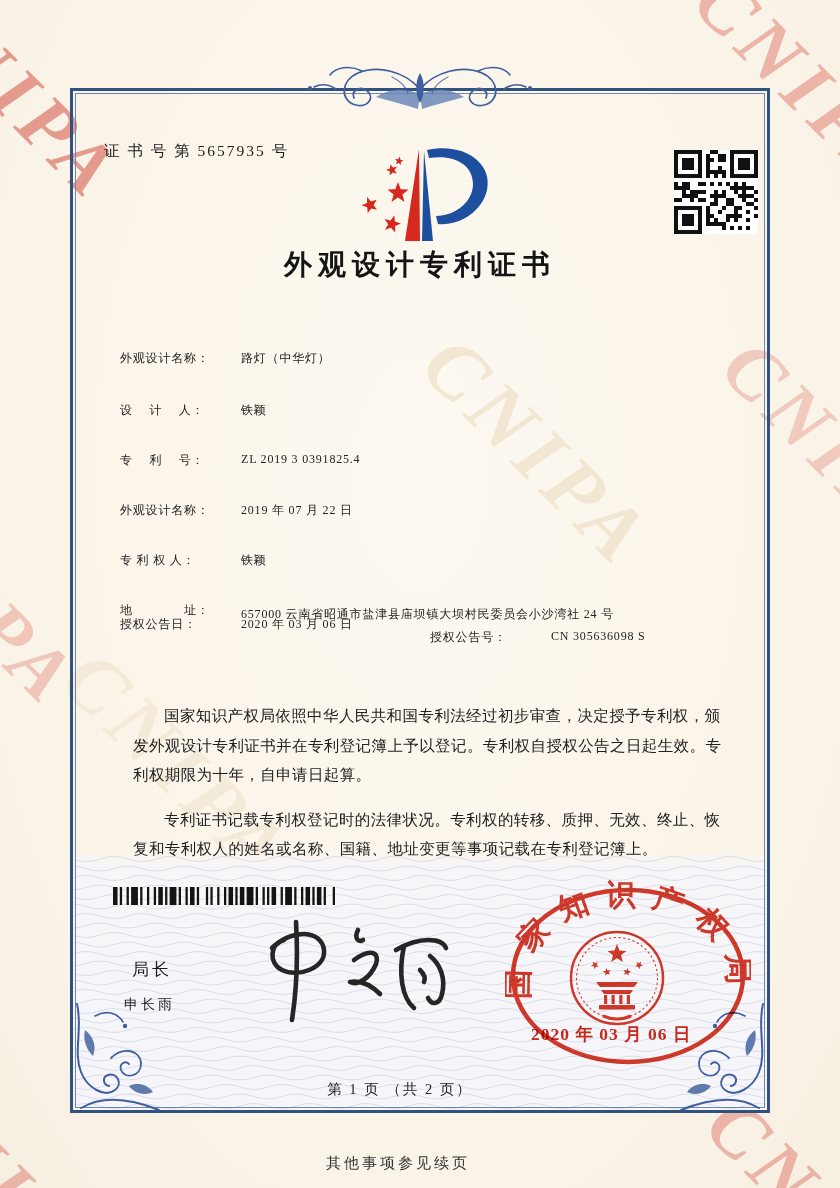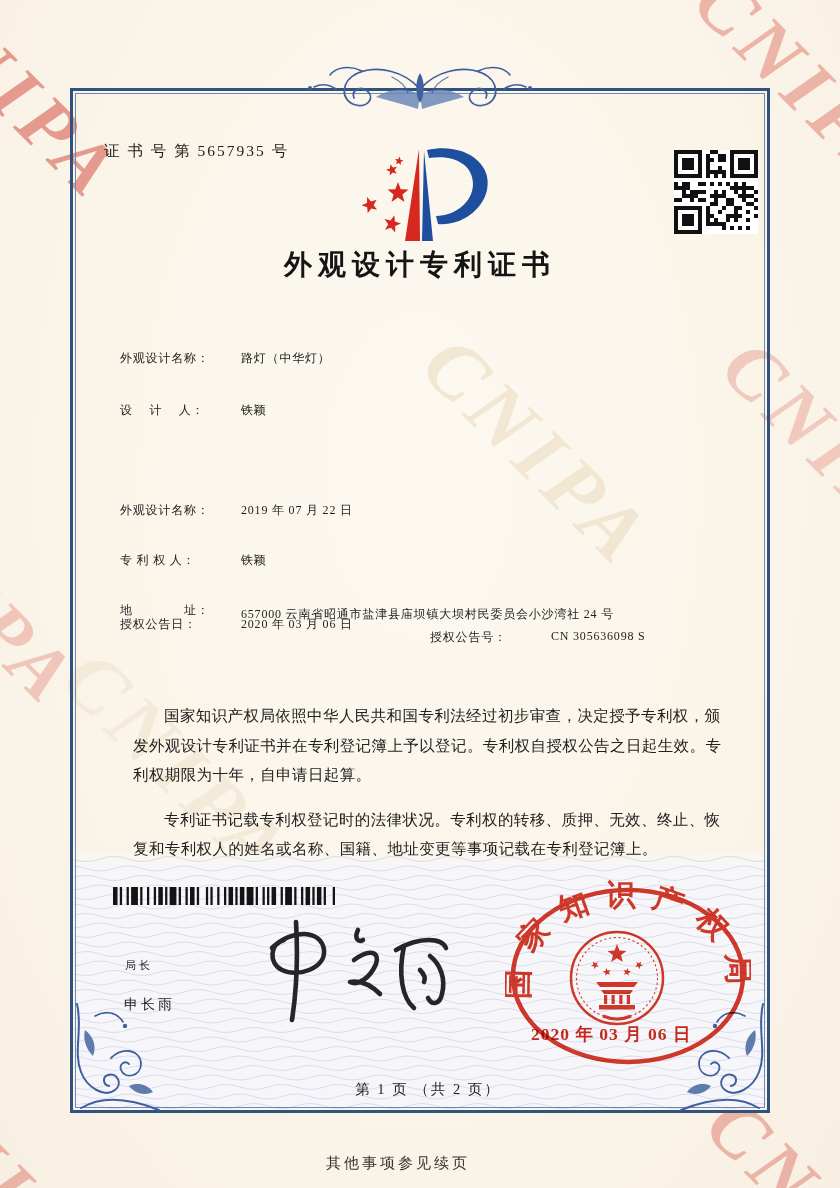--- a/index.html
+++ b/index.html
@@ -51,32 +51,32 @@
   .r0{top:350px}.r1{top:402px}.r2{top:452px}.r3{top:502px}.r4{top:552px}
   .r5{top:602px}.r6{top:616px}
   .r5 .val{display:inline-block;width:384px;white-space:normal;line-height:24px;}
   .pair2{position:absolute;left:310px;top:0;white-space:nowrap;margin-top:13px;}
 
   .paras{position:absolute;left:118px;top:686px;width:624px;font-size:15.5px;
          line-height:29.5px;letter-spacing:.4px;color:#212121;}
   .paras p{margin:15px;text-indent:2em;}
 
   .barcode{position:absolute;left:113px;top:887px;}
-  .signer-title{position:absolute;left:125px;top:958px;font-size:11px;
+  .signer-title{position:absolute;left:132px;top:958px;font-size:17px;
                 letter-spacing:3px;color:#1c1c1c;}
   .signer-name{position:absolute;left:124px;top:996px;font-size:14px;
                letter-spacing:3px;color:#1c1c1c;}
   .signature{position:absolute;left:238px;top:916px;}
 
   .seal{position:absolute;left:505px;top:878px;mix-blend-mode:multiply;opacity:.95;}
   .seal-date{position:absolute;left:531px;top:1022px;font-size:17.5px;font-weight:700;
              color:#cf2a1b;letter-spacing:1px;mix-blend-mode:multiply;white-space:nowrap;}
 
   .page-info{position:absolute;left:70px;top:1080px;width:660px;text-align:center;
-             font-size:14.5px;letter-spacing:2px;color:#222;margin-left:28px;}
+             font-size:14.5px;letter-spacing:2px;color:#222;}
   .footer-note{position:absolute;left:70px;top:1129px;width:656px;text-align:center;
                font-size:15px;letter-spacing:3px;color:#333;margin-top:25px;}
 </style>
 </head>
 <body>
 
 <div class="page">
 
   <div class="wm wm-edge wm1">CNIPA</div>
   <div class="wm wm-edge wm2">CNIPA</div>
@@ -387,20 +387,23 @@
     </svg>
 
   <div class="title">外观设计专利证书</div>
 
   <div class="row r0">
     <span class="lab">外观设计名称：</span><span class="val">路灯（中华灯）</span>
   </div>
   <div class="row r1">
     <span class="lab">设　 计　 人：</span><span class="val">铁颖</span>
   </div>
+  <div class="row r2">
+    <span class="lab">专　 利　 号：</span><span class="val">ZL 2019 3 0391825.4</span>
+  </div>
   <div class="row r3">
     <span class="lab">外观设计名称：</span><span class="val">2019 年 07 月 22 日</span>
   </div>
   <div class="row r4">
     <span class="lab">专 利 权 人：</span><span class="val">铁颖</span>
   </div>
   <div class="row r5">
     <span class="lab">地　　　　址：</span><span class="val">657000 云南省昭通市盐津县庙坝镇大坝村民委员会小沙湾社 24 号</span>
   </div>
   <div class="row r6">

